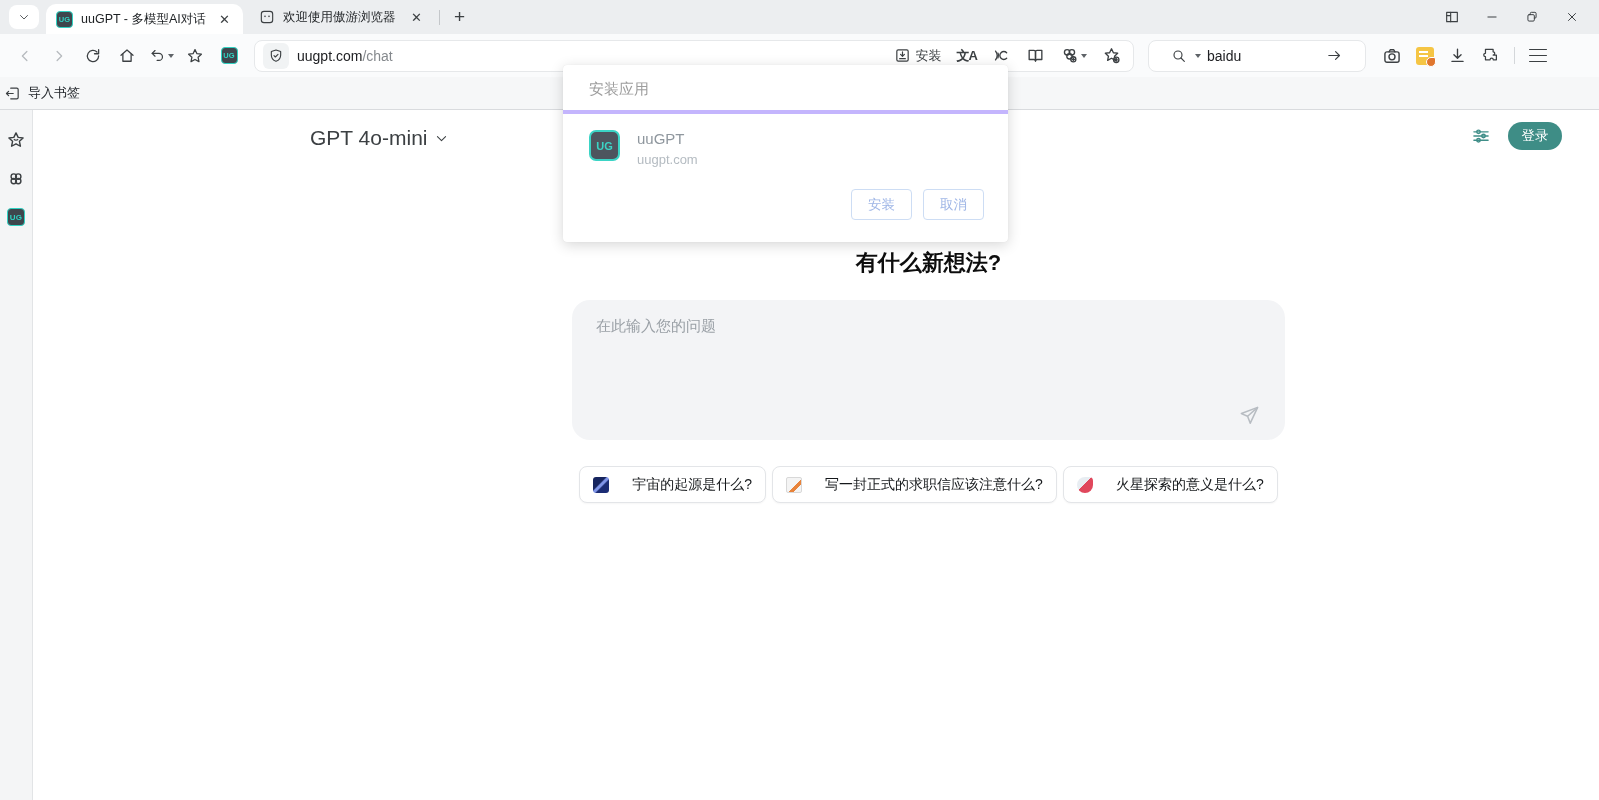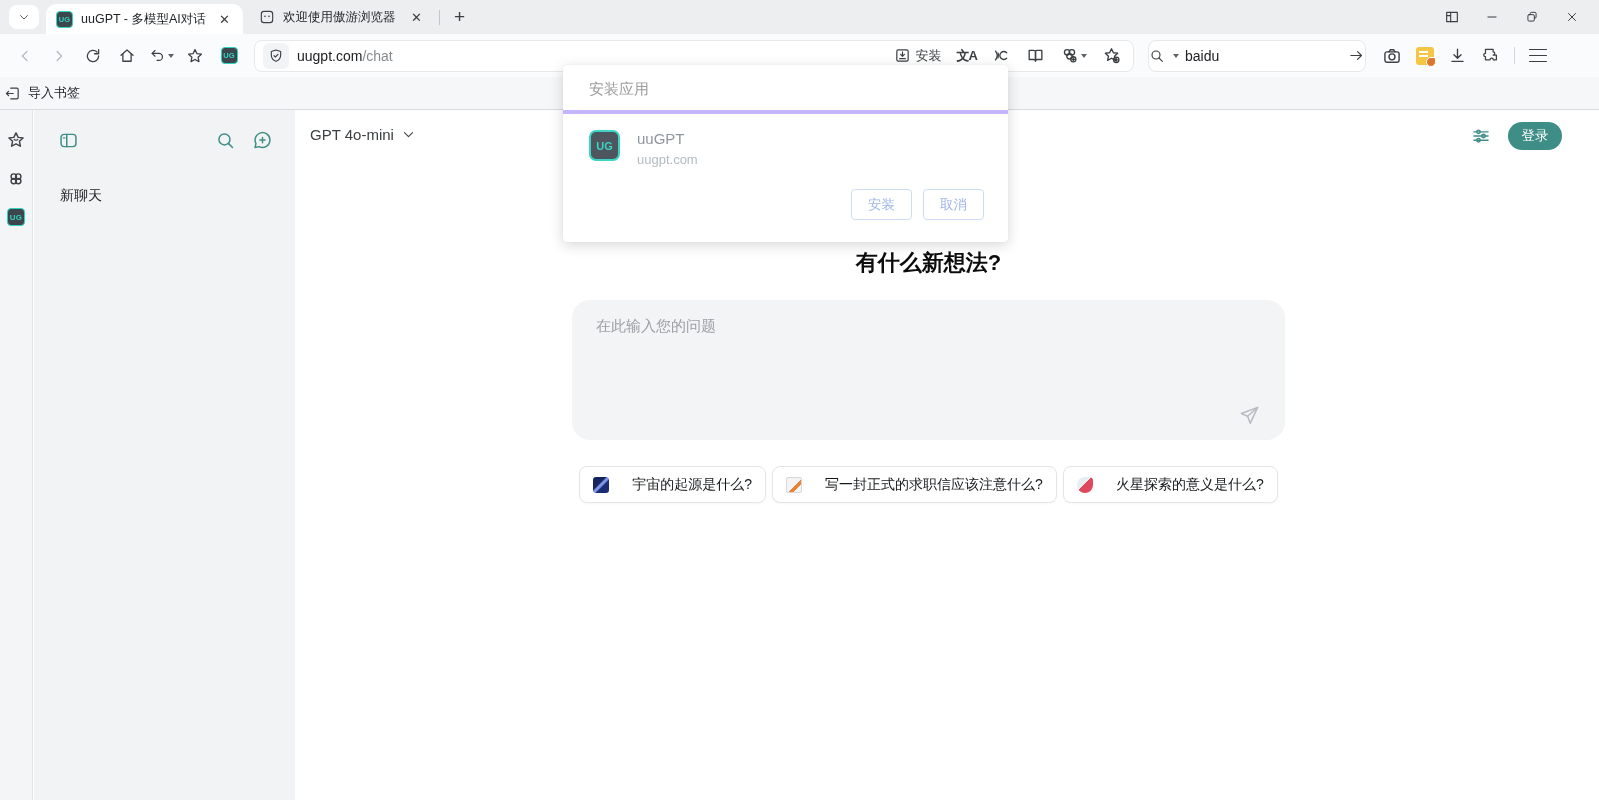--- a/index.html
+++ b/index.html
@@ -30,21 +30,21 @@
   .tb-btn { width:30px; height:30px; display:flex; align-items:center; justify-content:center; border-radius:6px; }
   .undo-wrap { display:flex; align-items:center; }
   .dd-caret { width:0; height:0; border-left:3.5px solid transparent; border-right:3.5px solid transparent; border-top:4px solid #5f6368; margin-left:2px; }
   .urlfield { margin-left:6px; width:880px; height:32px; background:#fff; border:1px solid #e6e8ea; border-radius:8px; display:flex; align-items:center; padding:0 8px; gap:8px; }
   .shield-chip { width:26px; height:26px; background:#f1f3f4; border-radius:6px; display:flex; align-items:center; justify-content:center; }
   .url-text { font-size:14px; color:#202124; flex:1; white-space:nowrap; }
   .url-path { color:#85898d; }
   .omni-actions { display:flex; align-items:center; gap:15px; padding-right:4px; }
   .install-chip { display:flex; align-items:center; gap:5px; font-size:13px; color:#3c4043; }
   .txticon { font-size:13px; color:#3c4043; font-weight:bold; letter-spacing:-1px; }
-  .searchfield { margin-left:10px; width:218px; height:32px; background:#fff; border:1px solid #e6e8ea; border-radius:8px; display:flex; align-items:center; padding:0 0; gap:6px; }
+  .searchfield { margin-left:10px; width:218px; height:32px; background:#fff; border:1px solid #e6e8ea; border-radius:8px; display:flex; align-items:center; padding:0 22px; gap:6px; }
   .search-val { font-size:14px; color:#202124; flex:1; }
   .tb-right { display:flex; align-items:center; gap:14px; margin-left:12px; }
   .tb-divider { width:1px; height:17px; background:#d4d7da; }
   .note-icon { width:18px; height:18px; background:#f5c544; border-radius:3px; position:relative; }
   .note-icon:before { content:""; position:absolute; left:3px; top:4px; width:9px; height:2px; background:#fff; box-shadow:0 4px 0 #fff; }
   .note-icon:after { content:""; position:absolute; right:-2px; bottom:-2px; width:8px; height:8px; background:#e0762e; border-radius:50% 2px 50% 50%; border:1px solid #fff; }
   .hamburger { width:18px; height:14px; display:flex; flex-direction:column; justify-content:space-between; }
   .hamburger i { display:block; height:1.8px; background:#3c4043; border-radius:1px; }
 
   
@@ -55,21 +55,21 @@
   .content { position:absolute; top:110px; left:0; width:100%; bottom:0; }
   .rail { position:absolute; left:0; top:0; bottom:0; width:33px; background:#f4f5f6; border-right:1px solid #e2e4e6; display:flex; flex-direction:column; align-items:center; padding-top:20px; gap:19px; }
   .rail .fav-ug { width:18px; height:18px; font-size:8px; }
   .chat-sidebar { position:absolute; left:34px; top:0; bottom:0; width:261px; background:#f1f3f4; }
   .cs-top { display:flex; align-items:center; padding:20px 22px 0 24px; }
   .cs-top .spacer { flex:1; }
   .cs-top .icn { margin-left:16px; }
   .new-chat { margin:36px 0 0 26px; font-size:14px; color:#1c1e21; }
   .main { position:absolute; left:295px; top:0; right:0; bottom:0; background:#fff; }
 
-  .model-select { position:absolute; left:310px; top:126px; display:flex; align-items:center; gap:7px; font-size:15px; color:#3c4043; }
+  .model-select { position:absolute; left:310px; top:126px; display:flex; align-items:center; gap:7px; font-size:21px; color:#3c4043; }
   .hdr-right { position:absolute; right:37px; top:122px; display:flex; align-items:center; gap:17px; }
   .login-btn { width:54px; height:28px; background:#3e8d86; color:#fff; font-size:13.5px; border:none; border-radius:14px; display:flex; align-items:center; justify-content:center; }
 
   .hero-title { position:absolute; left:572px; top:248px; width:713px; text-align:center; font-size:22px; font-weight:bold; color:#0d0d0d; }
 
   .prompt-box { position:absolute; left:572px; top:300px; width:713px; height:140px; background:#f3f4f6; border-radius:18px; }
   .prompt-box textarea { width:100%; height:100%; background:transparent; border:none; outline:none; resize:none; padding:17px 24px; font-size:15px; font-family:inherit; color:#202124; }
   .prompt-box textarea::placeholder { color:#9aa0a6; }
   .send-btn { position:absolute; right:24px; bottom:13px; }
 
@@ -289,39 +289,20 @@
         </svg>
       <svg class="ic" width="20" height="20" viewBox="0 0 24 24">
           <circle class="stk" cx="9.3" cy="9" r="3.2"></circle>
           <circle class="stk" cx="14.7" cy="9" r="3.2"></circle>
           <circle class="stk" cx="9.3" cy="14.5" r="3.2"></circle>
           <circle class="stk" cx="14.7" cy="14.5" r="3.2"></circle>
         </svg>
       <div class="fav-ug">UG</div>
     </div>
 
-    <div class="chat-sidebar">
-      <div class="cs-top">
-        <svg class="ic icn" style="margin-left:0" width="21" height="21" viewBox="0 0 24 24">
-            <rect class="stk teal" x="3.5" y="5" width="17" height="14" rx="3.5"></rect>
-            <path class="stk teal" d="M10 5v14"></path>
-            <path class="stk teal" d="M6.3 9h1.4" stroke-width="2"></path>
-          </svg>
-        <div class="spacer"></div>
-        <svg class="ic icn" width="21" height="21" viewBox="0 0 24 24">
-            <circle class="stk teal" cx="10.8" cy="10.8" r="6.3"></circle>
-            <path class="stk teal" d="M15.6 15.6l4.4 4.4"></path>
-          </svg>
-        <svg class="ic icn" width="21" height="21" viewBox="0 0 24 24">
-            <path class="stk teal" d="M20.5 11.5a8.5 8.5 0 1 0-16 4L3.5 20l4.6-1a8.5 8.5 0 0 0 12.4-7.5z"></path>
-            <path class="stk teal" d="M12 8.5v6M9 11.5h6"></path>
-          </svg>
-      </div>
-      <div class="new-chat">新聊天</div>
-    </div>
 
     <div class="main"></div>
   </div>
 
   <div class="model-select">
     <span>GPT 4o-mini</span>
     <svg class="ic" width="15" height="15" viewBox="0 0 24 24">
         <path class="stk" d="M5.5 9l6.5 6.5L18.5 9"></path>
       </svg>
   </div>

